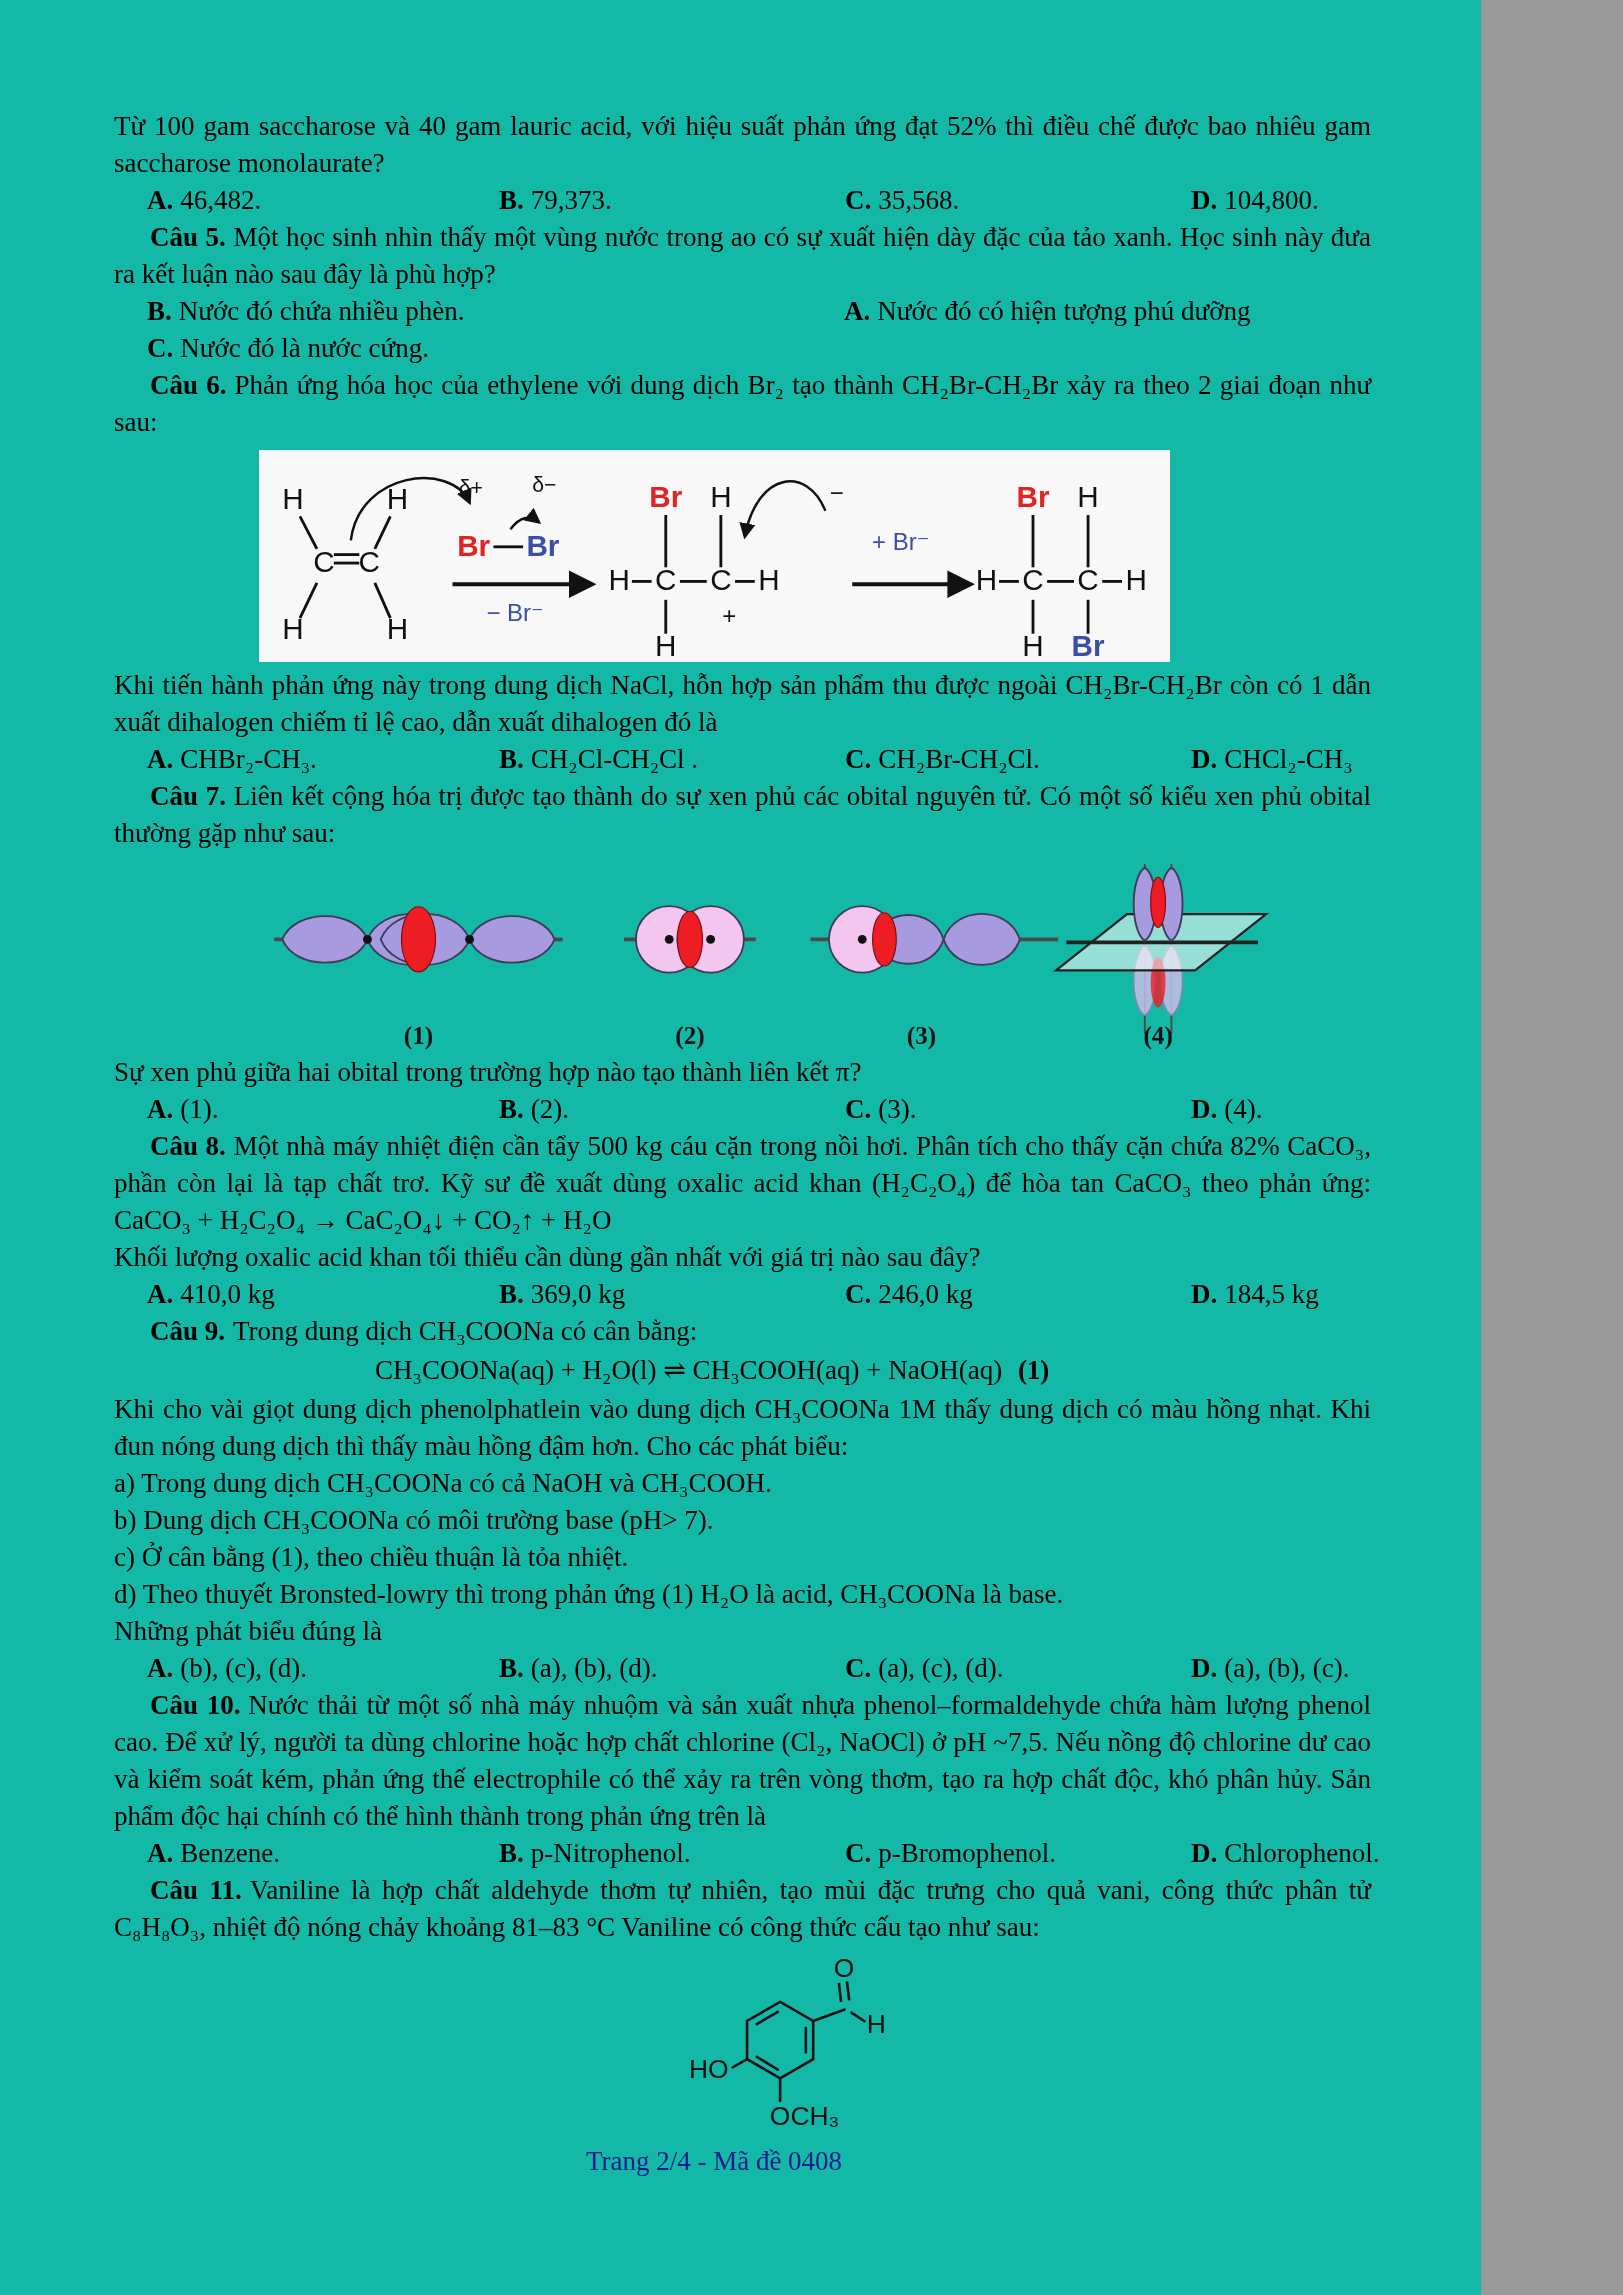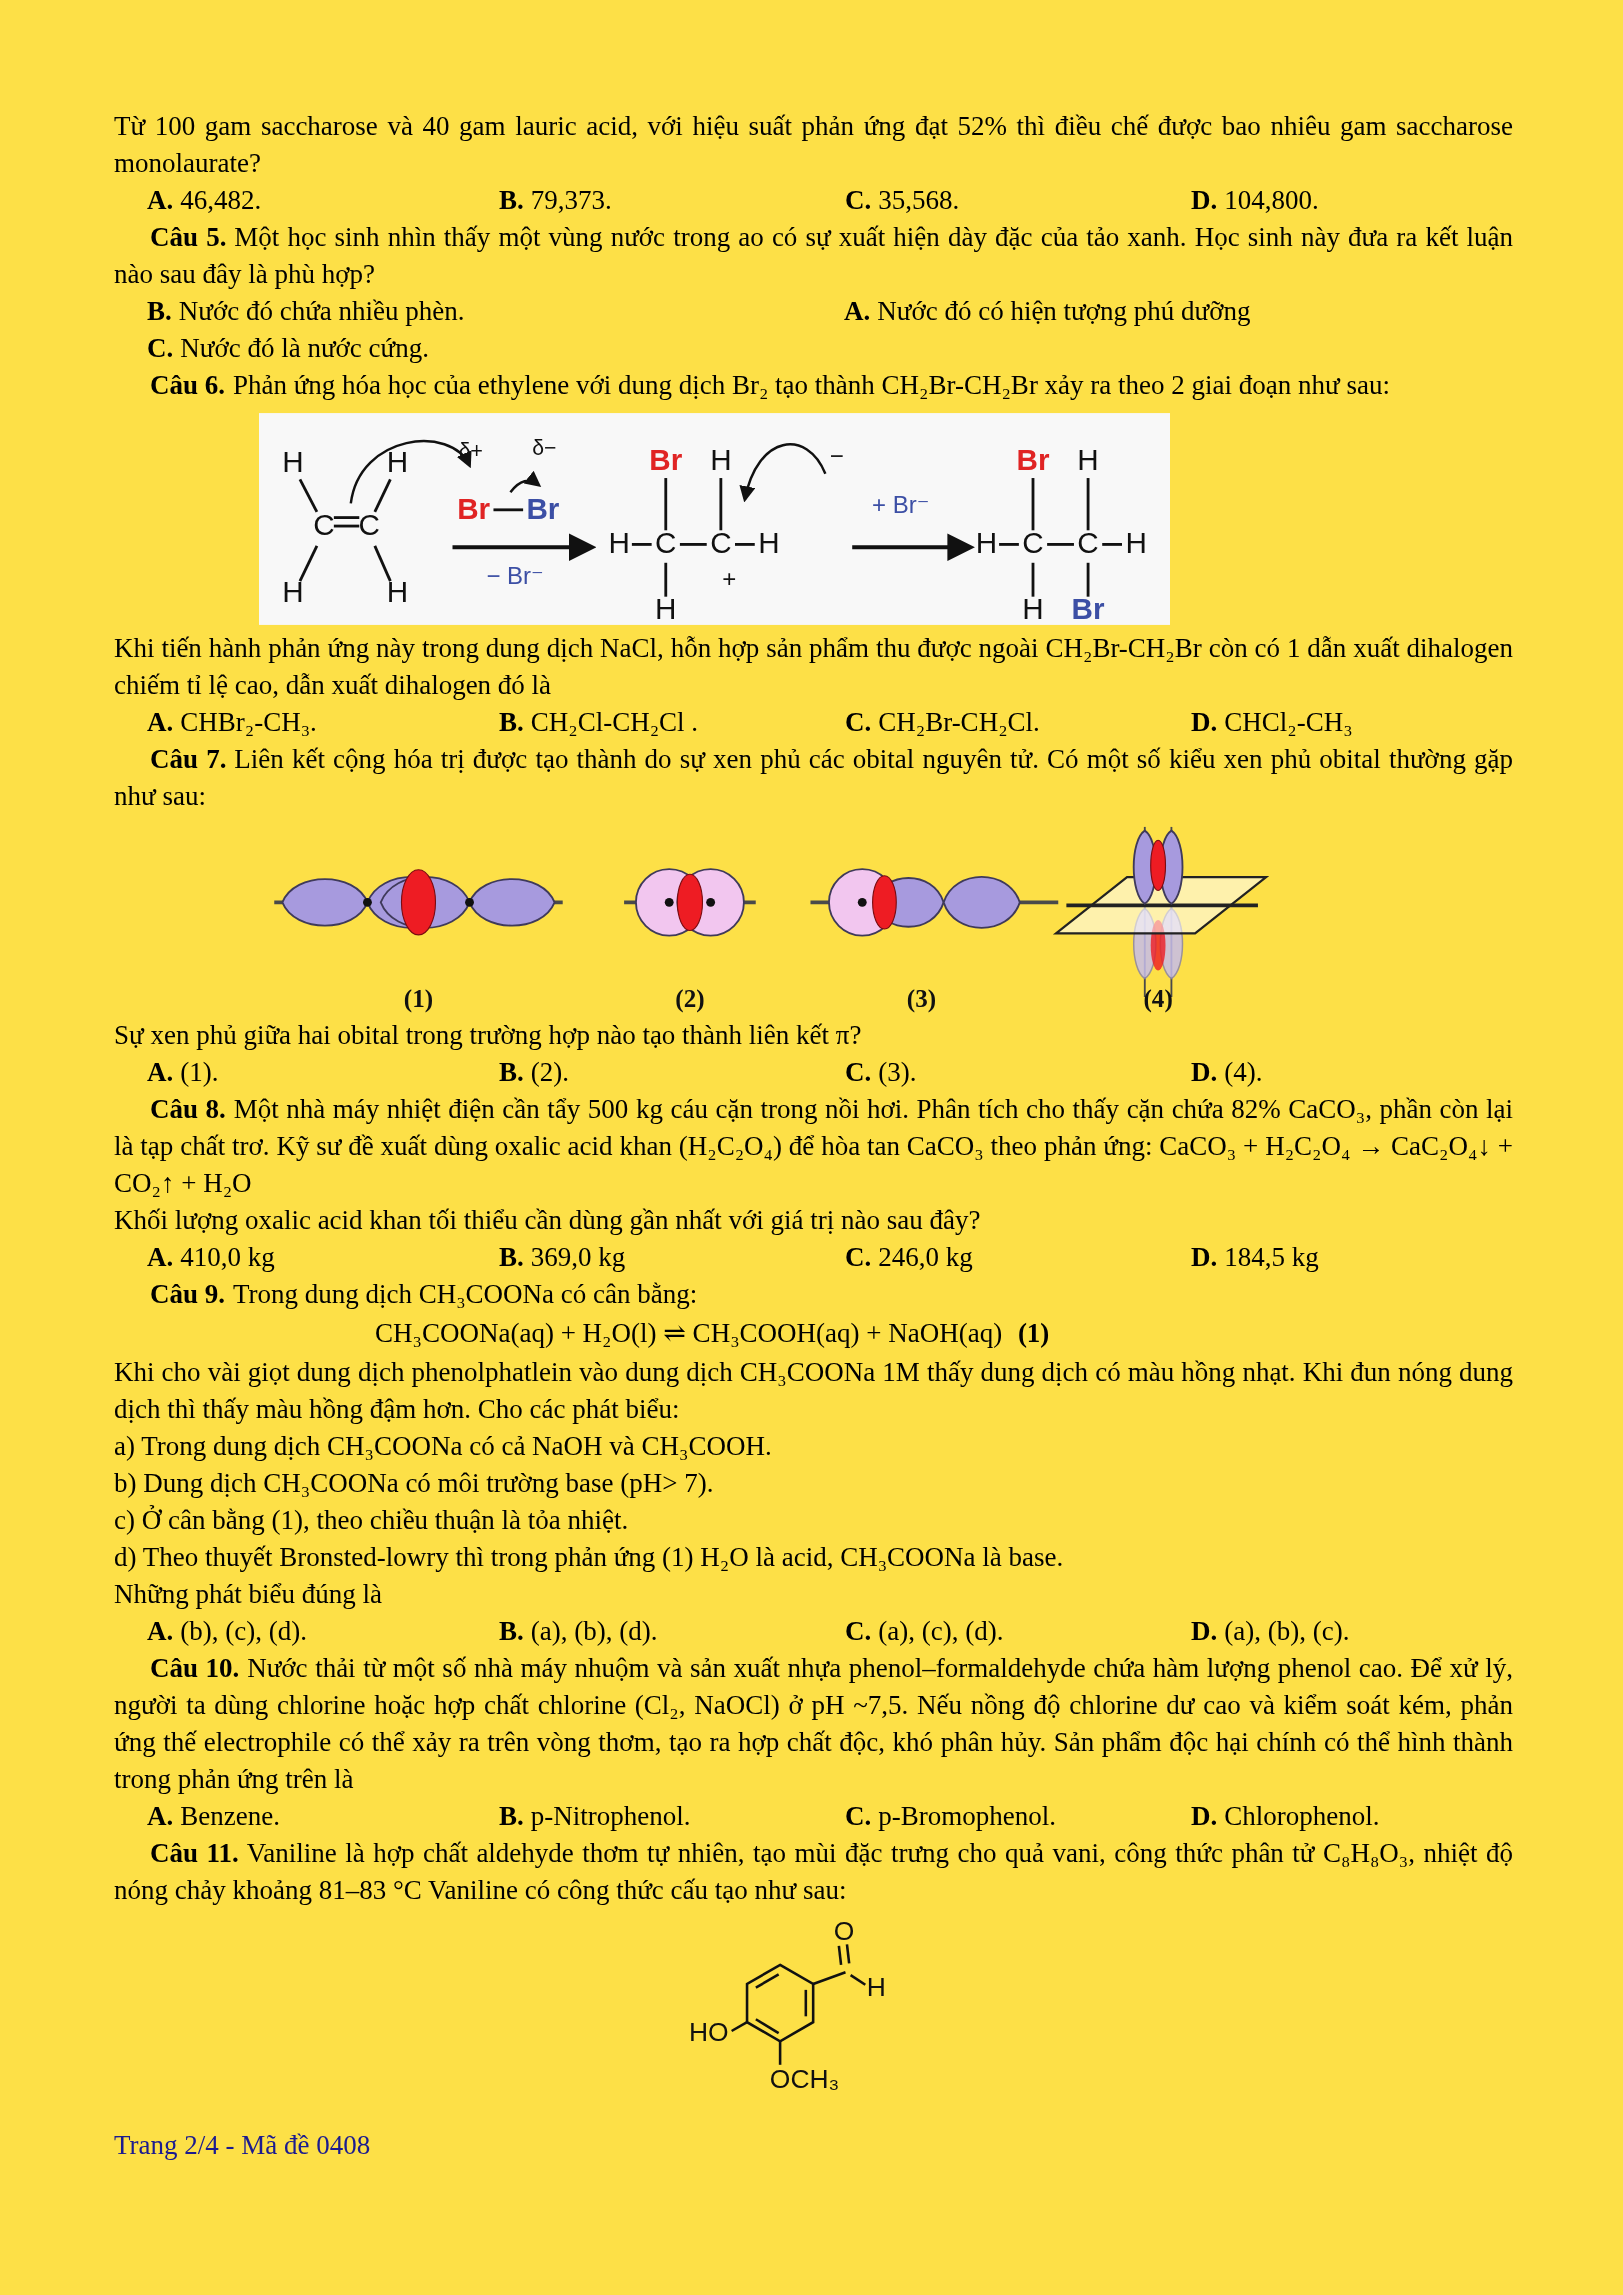--- a/index.html
+++ b/index.html
@@ -7,42 +7,42 @@
     --br-red:#e02424;
     --br-blue:#3c4fa5;
     --orbital-purple:#a79ade;
     --orbital-purple-light:#c6bdeb;
     --orbital-pink:#f2c6ef;
     --overlap-red:#ee1c23;
   }
   html,body{margin:0;padding:0;background:#9a9a9a;}
   .page{
     position:relative;
-    width:1623px;height:2295px;
-    background:#fde047;
+    width:1481px;height:2295px;
+    background:#14b8a6;
     box-sizing:border-box;
     padding:108px 110px 0 114px;
     font-family:"Liberation Serif","DejaVu Serif","DejaVu Sans",serif;
     font-size:27px;line-height:37px;color:#000;
     overflow:hidden;
   }
   p{margin:0;}
   .para{text-align:justify;}
   .qlabel{margin-right:7.9px;font-weight:bold;margin-left:36px;}
   .opts{display:grid;padding-left:33px;}
   .row4{grid-template-columns:352px 346px 346px auto;}
   .row2{grid-template-columns:697px auto;}
   .opt b{margin-right:7px;}
   .eq-line{padding-left:261px;line-height:41px;}
   .eq-line b{margin-left:15.7px;}
   .fig{line-height:0;}
   .fig-mech{margin:9.4px 0 4.7px 145px;}
   .fig-orb{margin:6.3px 0 0 0;}
   .fig-van{margin:3.1px 0 0 550px;}
-  .footer{text-align:left;margin-top:24px;color:var(--footer-blue);padding-right:57px;}
+  .footer{text-align:center;margin-top:3px;color:var(--footer-blue);padding-right:57px;}
   
   .atom{font-family:"Liberation Sans","DejaVu Sans",sans-serif;font-size:42px;fill:#111;text-anchor:middle;}
   .atom-sm{font-family:"Liberation Sans","DejaVu Sans",sans-serif;font-size:30px;fill:#111;text-anchor:middle;}
   .charge{font-family:"Liberation Sans","DejaVu Sans",sans-serif;font-size:34px;fill:#111;text-anchor:middle;}
   .br-red{fill:var(--br-red);font-weight:bold;}
   .br-blue{fill:var(--br-blue);font-weight:bold;}
   .rxn-blue{font-family:"Liberation Sans","DejaVu Sans",sans-serif;font-size:34px;fill:var(--br-blue);}
   .bond{stroke:#111;stroke-width:4;fill:none;}
   .bond-thin{stroke:#111;stroke-width:3.5;fill:none;}
   .rxn-arrow{stroke:#111;stroke-width:6;fill:none;}

